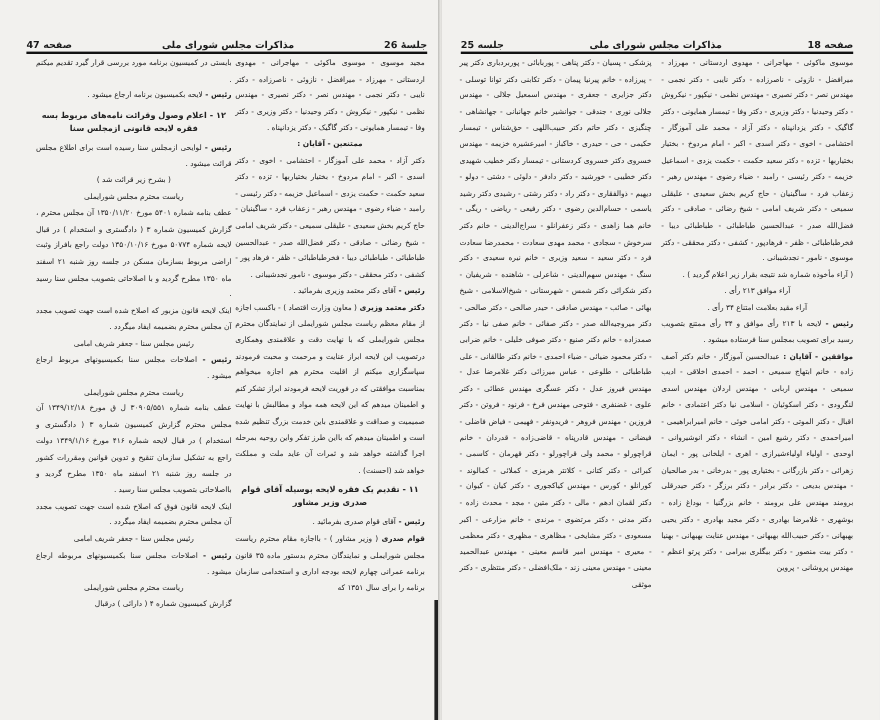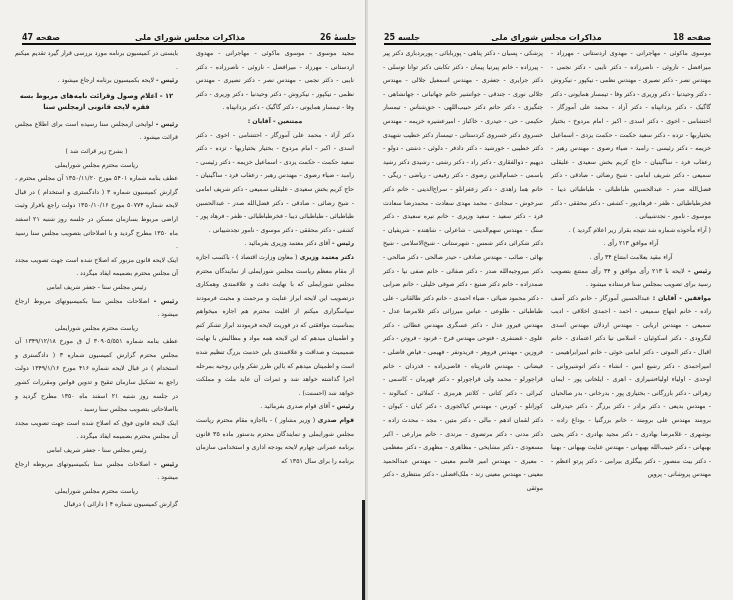--- a/index.html
+++ b/index.html
@@ -9,40 +9,41 @@
   .page.right{left:368px;width:365px;}
   .gutter{position:absolute;left:365px;top:0;width:4px;height:600px;background:linear-gradient(90deg,#bdbcb8,#e6e5e1,#bdbcb8);}
   .header{position:absolute;top:28px;left:22px;right:10px;height:14px;display:flex;justify-content:space-between;align-items:flex-end;direction:rtl;font-size:8px;font-weight:bold;border-bottom:2px solid #111;padding-bottom:1px;}
   .page.right .header{left:16px;right:22px;}
   .col{position:absolute;top:46px;direction:rtl;text-align:justify;font-size:6.2px;line-height:13.6px;color:#222;}
   .col p{margin:0;}
   .col .bold{font-weight:bold;}
   .col .center{text-align:center;}
   .col .heading{font-weight:bold;text-align:center;font-size:6.8px;line-height:11px;margin:4px 0;}
   .lp-c1{right:12px;width:158px;}
-  .lp-c2{right:188px;width:163px;}
+  .lp-c2{right:173px;width:163px;}
   .rp-c1{right:22px;width:160px;}
   .rp-c2{right:190px;width:160px;}
   .edge-line{position:absolute;left:362px;top:500px;width:3px;height:100px;background:#222;}
 </style>
 </head>
 <body>
 
 <div class="page left">
   <div class="header">
     <span>جلسهٔ 26</span>
     <span>مذاکرات مجلس شورای ملی</span>
     <span>صفحه 47</span>
   </div>
   <div class="col lp-c1">
       <p>مجید موسوی - موسوی ماکوئی - مهاجرانی - مهدوی اردستانی - مهرزاد - میرافضل - نازوئی - ناصرزاده - دکتر نایبی - دکتر نجمی - مهندس نصر - دکتر نصیری - مهندس نظمی - نیکپور - نیکروش - دکتر وحیدنیا - دکتر وزیری - دکتر وفا - تیمسار همایونی - دکتر گاگیک - دکتر یزدانپناه .</p>
       <p class="bold center">ممتنعین - آقایان :</p>
       <p>دکتر آزاد - محمد علی آموزگار - احتشامی - اخوی - دکتر اسدی - اکبر - امام مردوخ - بختیار بختیاربها - تزده - دکتر سعید حکمت - حکمت یزدی - اسماعیل خزیمه - دکتر رئیسی - رامبد - ضیاء رضوی - مهندس رهبر - زعفاب فرد - ساگینیان - حاج کریم بخش سعیدی - علیقلی سمیعی - دکتر شریف امامی - شیخ رضائی - صادقی - دکتر فضل‌الله صدر - عبدالحسین طباطبائی - طباطبائی دیبا - فخرطباطبائی - ظفر - فرهاد پور - کشفی - دکتر محققی - دکتر موسوی - نامور نجدشیبانی .</p>
       <p><span class="bold">رئیس - </span><span>آقای دکتر معتمد وزیری بفرمائید .</span></p>
       <p><span class="bold">دکتر معتمد وزیری </span><span>( معاون وزارت اقتصاد ) - باکسب اجازه از مقام معظم ریاست مجلس شورایملی از نمایندگان محترم مجلس شورایملی که با نهایت دقت و علاقمندی وهمکاری درتصویب این لایحه ابراز عنایت و مرحمت و محبت فرمودند سپاسگزاری میکنم از اقلیت محترم هم اجازه میخواهم بمناسبت موافقتی که در فوریت لایحه فرمودند ابراز تشکر کنم و اطمینان میدهم که این لایحه همه مواد و مطالبش با نهایت صمیمیت و صداقت و علاقمندی باین خدمت بزرگ تنظیم شده است و اطمینان میدهم که بااین طرز تفکر واین روحیه بمرحله اجرا گذاشته خواهد شد و ثمرات آن عاید ملت و مملکت خواهد شد (احسنت) .</span></p>
+      <p class="heading">۱۱ - تقدیم یک فقره لایحه بوسیله آقای قوام صدری وزیر مشاور</p>
       <p><span class="bold">رئیس - </span><span>آقای قوام صدری بفرمائید .</span></p>
       <p><span class="bold">قوام صدری </span><span>( وزیر مشاور ) - بااجازه مقام محترم ریاست مجلس شورایملی و نمایندگان محترم بدستور ماده ۳۵ قانون برنامه عمرانی چهارم لایحه بودجه اداری و استخدامی سازمان برنامه را برای سال ۱۳۵۱ که</span></p>
     </div>
   <div class="col lp-c2">
       <p>بایستی در کمیسیون برنامه مورد بررسی قرار گیرد تقدیم میکنم .</p>
       <p><span class="bold">رئیس - </span><span>لایحه بکمیسیون برنامه ارجاع میشود .</span></p>
       <p class="heading">۱۲ - اعلام وصول وقرائت نامه‌های مربوط بسه فقره لایحه قانونی ازمجلس سنا</p>
       <p><span class="bold">رئیس - </span><span>لوایحی ازمجلس سنا رسیده است برای اطلاع مجلس قرائت میشود .</span></p>
       <p class="center">( بشرح زیر قرائت شد )</p>
       <p class="center">ریاست محترم مجلس شورایملی</p>

